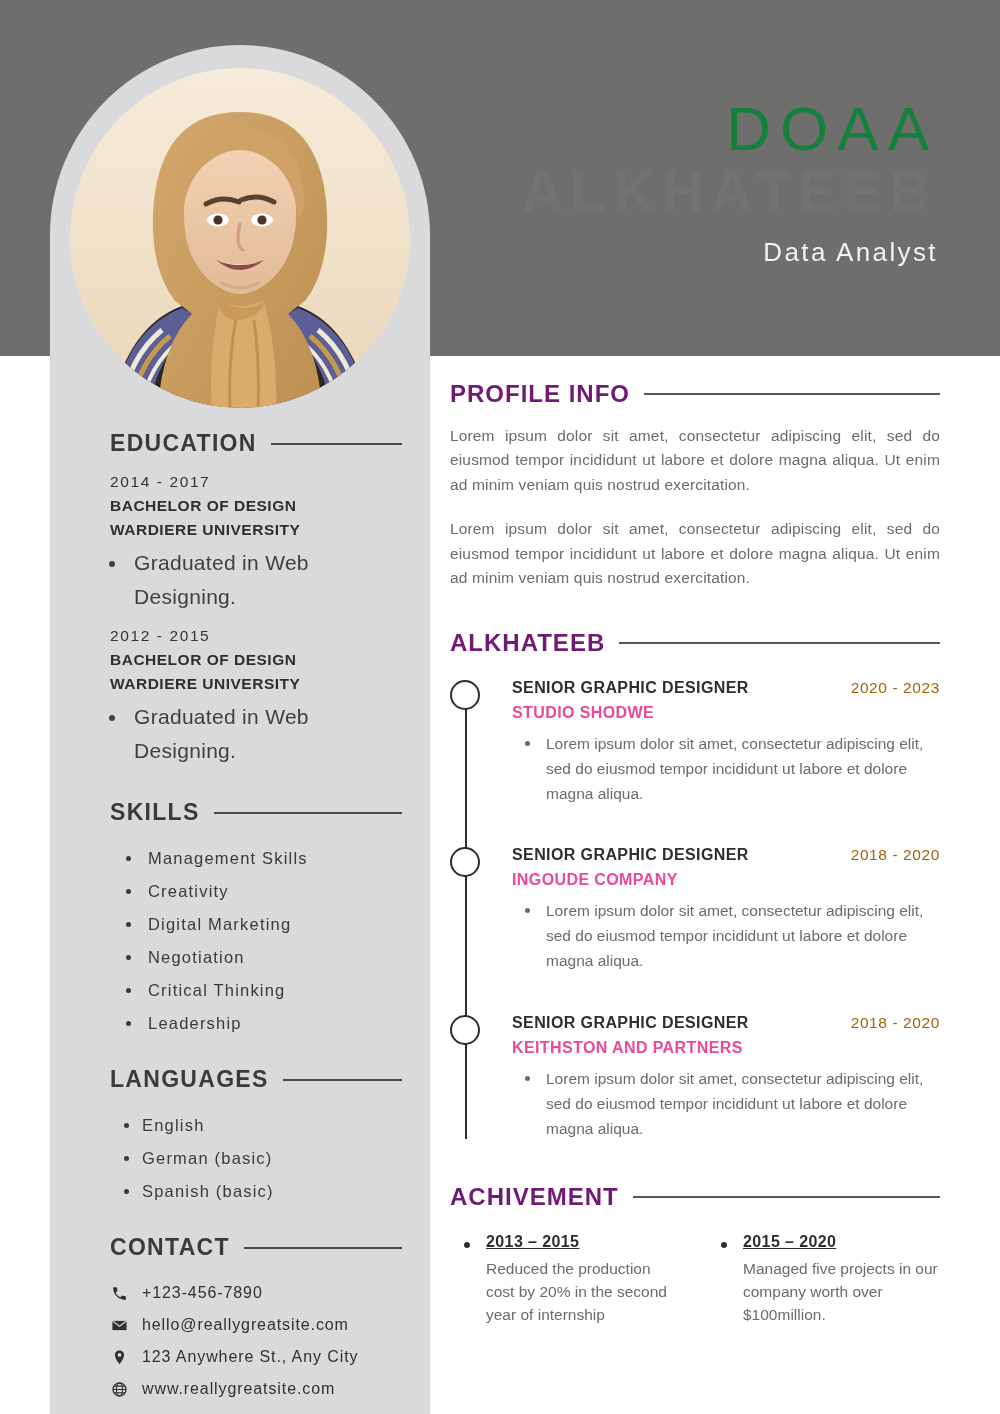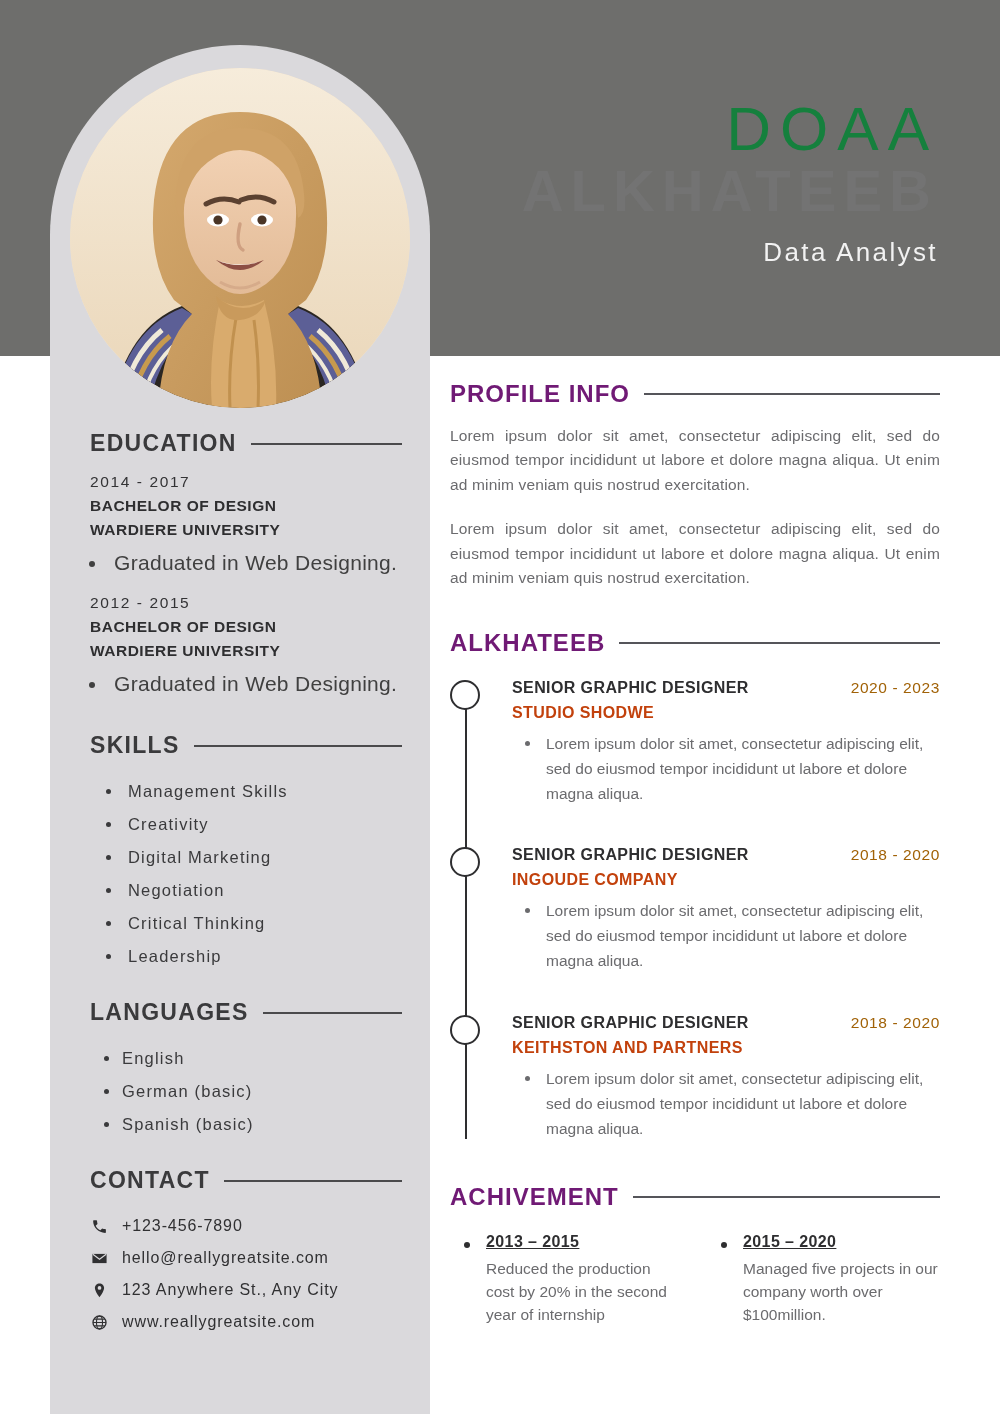--- a/index.html
+++ b/index.html
@@ -45,21 +45,21 @@
     position: absolute; left: 70px; top: 68px;
     width: 340px; height: 340px; border-radius: 50%;
     overflow: hidden; z-index: 5;
     background: #f0e2cd;
   }
   .photo svg { display: block; width: 340px; height: 340px; }
 
   
   .sidebar {
     position: absolute; left: 50px; top: 430px; width: 380px; height: 984px;
-    z-index: 7; padding: 0 28px 0 40px;
+    z-index: 7; padding: 0 28px 0 60px;
   }
   .sec-head {
     display: flex; align-items: center; gap: 14px;
     margin-bottom: 16px;
   }
   .sec-head h2 {
     font-size: 23px; font-weight: 700; letter-spacing: 1.3px;
     color: #3a3a3c; white-space: nowrap;
   }
   .sec-head .rule { flex: 1; height: 2px; background: #4a4a4c; min-width: 20px; }
@@ -133,21 +133,21 @@
     border: 2.2px solid #2e2e30; background: #ffffff; z-index: 2;
   }
   .exp-top { display: flex; justify-content: space-between; align-items: baseline; gap: 10px; }
   .exp-role {
     font-size: 16px; font-weight: 700; color: #2e2e30; letter-spacing: 0.4px;
   }
   .exp-dates {
     font-size: 15.5px; color: #a16207; letter-spacing: 0.6px; white-space: nowrap;
   }
   .exp-company {
-    font-size: 16px; font-weight: 700; color: #c2410c;
+    font-size: 16px; font-weight: 700; color: #ec4899;
     letter-spacing: 0.4px; margin-top: 7px;
   }
   .exp-bullets { list-style: none; margin: 9px 0 0 8px; }
   .exp-bullets li {
     position: relative; padding-left: 26px;
     font-size: 15.5px; line-height: 1.62; color: #6b6b6e;
   }
   .exp-bullets li::before {
     content: ""; position: absolute; left: 5px; top: 10px;
     width: 5px; height: 5px; border-radius: 50%; background: #6b6b6e;

